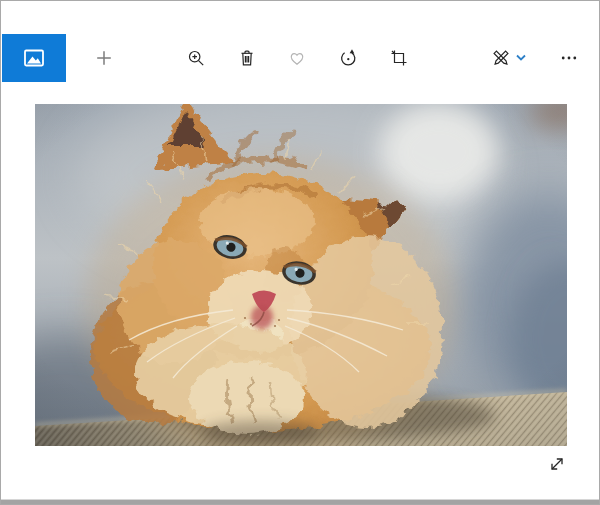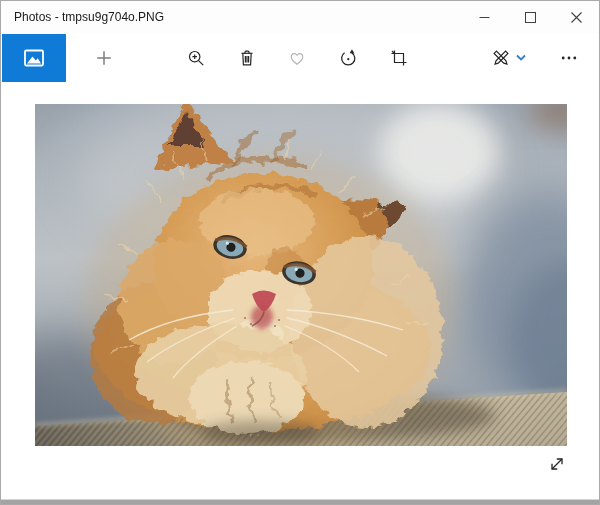--- a/index.html
+++ b/index.html
@@ -39,40 +39,20 @@
   .expand-btn {
     position:absolute; left:544px; top:369px; width:24px; height:24px;
     background:transparent; border:none; display:flex; align-items:center; justify-content:center;
   }
 </style>
 </head>
 <body>
 
 <div class="window">
 
-  <div class="titlebar">
-    <span class="title-text">Photos - tmpsu9g704o.PNG</span>
-    <div class="caption-buttons">
-      <button class="caption-btn">
-        <svg width="11" height="11" viewBox="0 0 11 11">
-          <path d="M0.5 5.5 H10.5" stroke="#404040" stroke-width="1"></path>
-        </svg>
-      </button>
-      <button class="caption-btn">
-        <svg width="11" height="11" viewBox="0 0 11 11">
-          <rect x="0.5" y="0.5" width="10" height="10" fill="none" stroke="#404040" stroke-width="1"></rect>
-        </svg>
-      </button>
-      <button class="caption-btn">
-        <svg width="11" height="11" viewBox="0 0 11 11">
-          <path d="M0.5 0.5 L10.5 10.5 M10.5 0.5 L0.5 10.5" stroke="#404040" stroke-width="1.1"></path>
-        </svg>
-      </button>
-    </div>
-  </div>
 
   <div class="toolbar">
     <button class="app-btn">
       <svg width="24" height="24" viewBox="0 0 24 24">
         <rect x="3" y="4.5" width="18" height="15" rx="1.2" fill="none" stroke="#ffffff" stroke-width="1.8"></rect>
         <path d="M5 17.6 L10.5 10.6 L13.8 14.6 L15.8 12.3 L19 17.6 Z" fill="#ffffff"></path>
       </svg>
     </button>
 
     <button class="tool-btn" style="left:79px">

